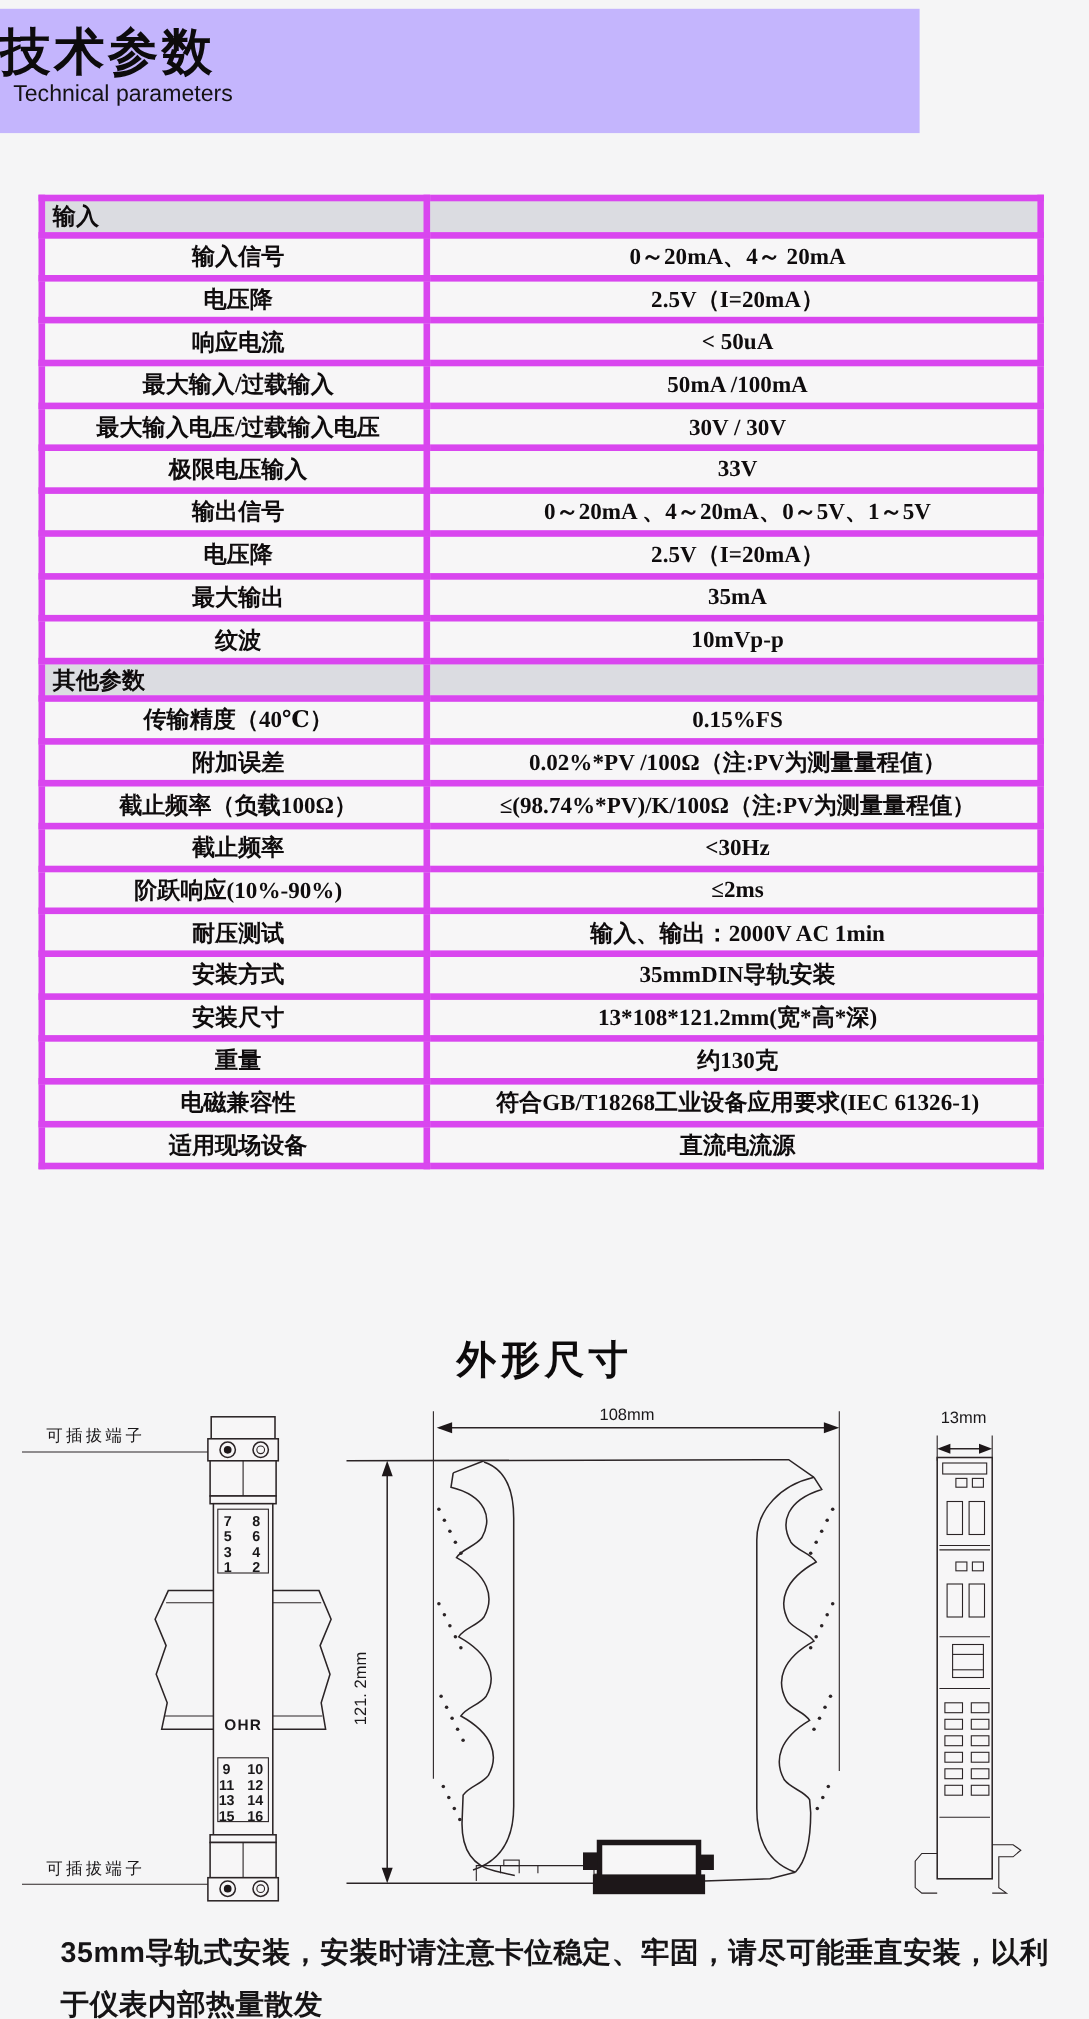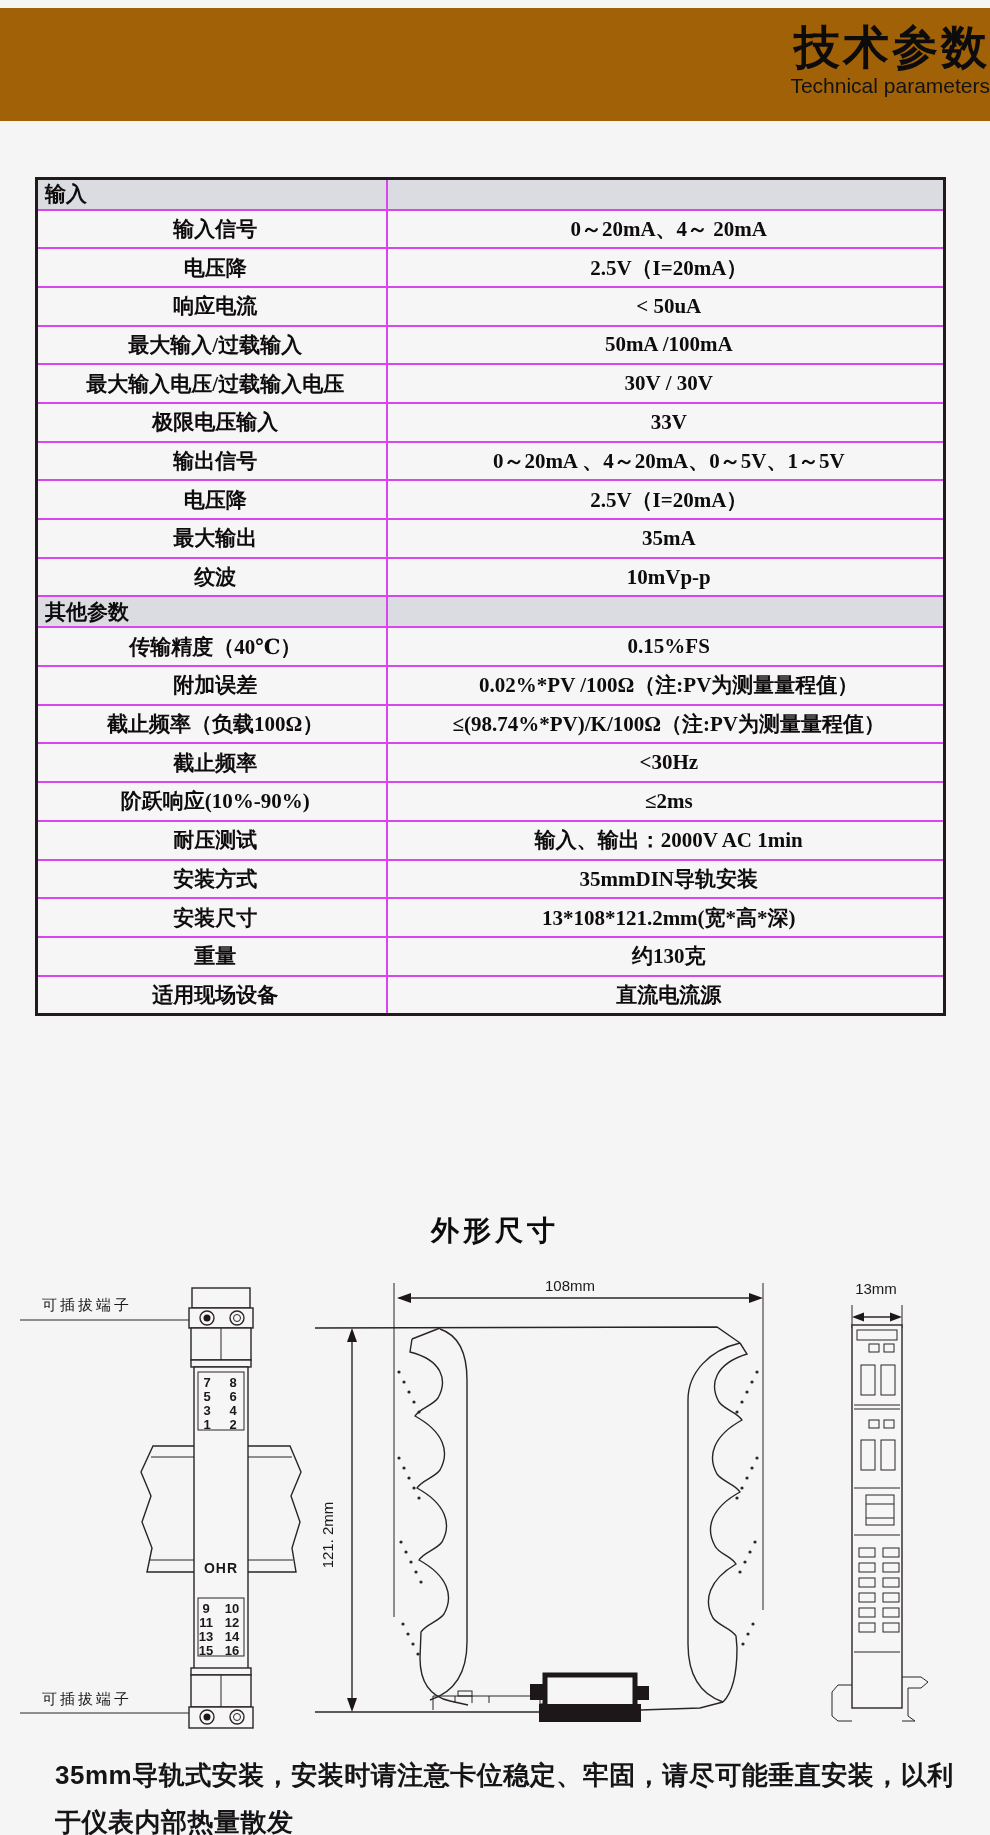--- a/index.html
+++ b/index.html
@@ -4,51 +4,51 @@
 <style>
   html,body{margin:0;padding:0;}
   body{
     width:990px;height:1835px;position:relative;overflow:hidden;
     background:#f5f5f6;
     font-family:"Liberation Sans","DejaVu Sans",sans-serif;
     color:#121011;
   }
   
   .band{
-    position:absolute;left:0;top:8px;width:990px;height:113px;
-    background:#a16207;text-align:right;
+    position:absolute;left:0;top:8px;width:836px;height:113px;
+    background:#c4b5fd;text-align:left;
   }
   .band h1{
     margin:14px 0 0 0;font-size:46px;line-height:50px;font-weight:bold;
     letter-spacing:3px;color:#0d0b0c;
   }
   .band .sub{
     margin:2px 0 0 12px;font-size:21px;line-height:24px;color:#141214;
     font-family:"Liberation Sans",sans-serif;letter-spacing:0px;
   }
   
   .spec-wrap{position:absolute;left:35px;top:177px;}
   table.spec{
     border-collapse:collapse;table-layout:fixed;width:908px;
     font-family:"Liberation Serif","DejaVu Serif",serif;
     font-weight:bold;font-size:21px;color:#0f0c0d;
     border:3px solid #231a1c;
   }
   table.spec td{
-    border:2px solid #d946ef;
+    border:6px solid #d946ef;
     padding:0 0 0 7px;vertical-align:middle;overflow:hidden;white-space:nowrap;
   }
   table.spec col.c1{width:350px;}
   table.spec col.c2{width:558px;}
   tr.data-row{height:38.7px;background:#f7f6f7;text-align:center;}
   tr.section-row{height:31px;background:#dbdce1;}
   
   .dim-title{
     position:absolute;left:0;top:1212px;width:990px;text-align:center;
-    font-size:28px;font-weight:bold;letter-spacing:4px;color:#0d0b0c;
+    font-size:36px;font-weight:bold;letter-spacing:4px;color:#0d0b0c;
   }
   .diagram{position:absolute;left:0;top:1280px;}
   .footer-note{
     position:absolute;left:55px;top:1752px;width:900px;
     font-size:26px;line-height:47px;font-weight:bold;color:#161416;
     letter-spacing:0.5px;
   }
   svg .ln{stroke:#2b2426;stroke-width:1.4;fill:none;}
   svg .lnthin{stroke:#2b2426;stroke-width:1;fill:none;}
   svg .fillw{fill:#f7f6f7;}
@@ -150,20 +150,24 @@
           <td>安装方式</td>
           <td>35mmDIN导轨安装</td>
         </tr>
         <tr class="data-row">
           <td>安装尺寸</td>
           <td>13*108*121.2mm(宽*高*深)</td>
         </tr>
         <tr class="data-row">
           <td>重量</td>
           <td>约130克</td>
+        </tr>
+        <tr class="data-row">
+          <td>电磁兼容性</td>
+          <td>符合GB/T18268工业设备应用要求(IEC 61326-1)</td>
         </tr>
         <tr class="data-row">
           <td>适用现场设备</td>
           <td>直流电流源</td>
         </tr>
       </tbody>
   </table>
 </div>
 
 <div class="dim-title">外形尺寸</div>

